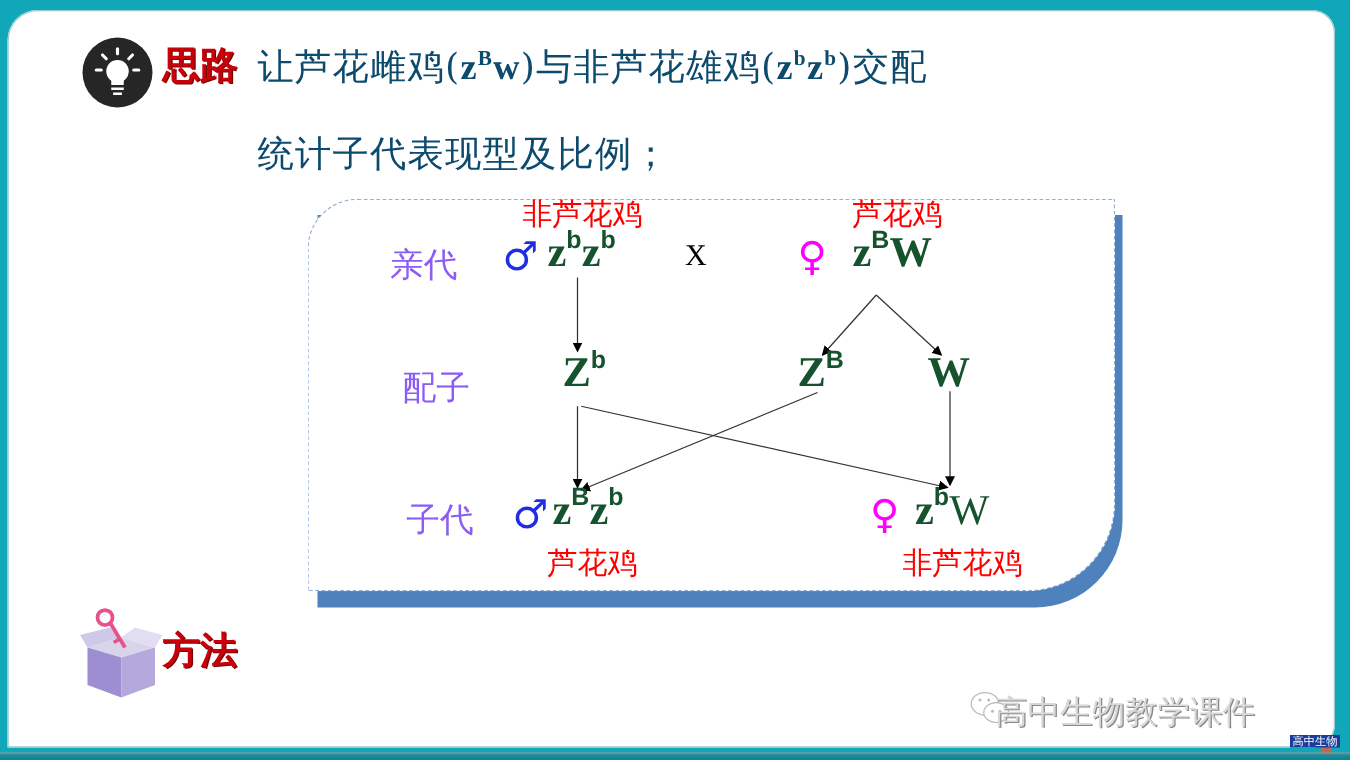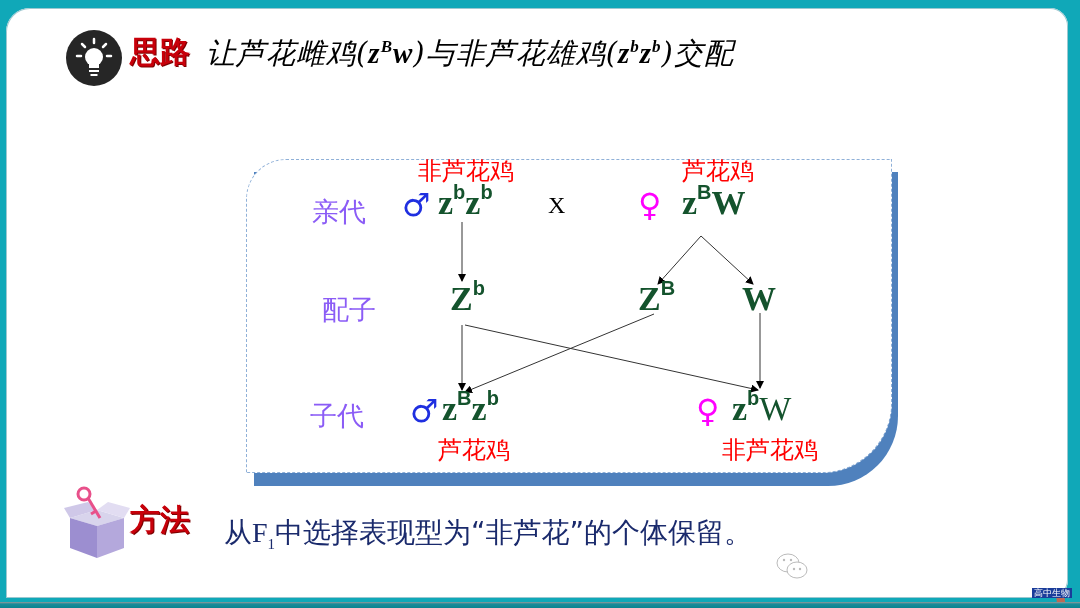--- a/index.html
+++ b/index.html
@@ -19,22 +19,22 @@
   }
   .bulb-icon {
     position: absolute; left: 60px; top: 22px; width: 56px; height: 56px;
     border-radius: 50%; background: #262626;
   }
   .heading {
     position: absolute; font-weight: bold; color: #c8000a; font-size: 30px;
     text-shadow: 1px 1px 0 #7a0000;
   }
   .idea-text {
-    position: absolute; color: #000000; font-size: 29px; white-space: nowrap;
-    font-family: "DejaVu Serif", "Liberation Serif", serif; letter-spacing: 1px; font-style: italic;
+    position: absolute; color: #0c4a6e; font-size: 29px; white-space: nowrap;
+    font-family: "DejaVu Serif", "Liberation Serif", serif; letter-spacing: 1px;
   }
   .idea-text b { font-family: "Liberation Serif", serif; }
   .idea-text sup { font-size: 17px; vertical-align: 11px; line-height: 0; }
 
   .diagram-shadow {
     position: absolute; left: 248px; top: 164px; width: 644px; height: 314px;
     background: #4f81bd; border-radius: 0 0 70px 0;
   }
   .diagram-box {
     position: absolute; left: 240px; top: 151px; width: 646px; height: 314px;
@@ -83,20 +83,21 @@
       <circle cx="28" cy="27" r="9" fill="#fff"></circle>
       <rect x="23" y="33" width="10" height="5" fill="#fff"></rect>
       <rect x="23" y="40" width="10" height="2" fill="#fff"></rect>
       <rect x="24.5" y="44" width="7" height="2" fill="#fff"></rect>
     </svg>
   </div>
   <div class="heading" style="left:124px; top:24px;">思路</div>
   <div class="idea-text" style="left:200px; top:26px;">
     <span>让芦花雌鸡</span>(<b><span>z</span><sup>B</sup><span>w</span></b>)<span>与非芦花雄鸡</span>(<b><span>z</span><sup>b</sup><span>z</span><sup>b</sup></b>)<span>交配</span>
   </div>
+  <div class="idea-text" style="left:200px; top:96px;">统计子代表现型及比例；</div>
 
   <div class="diagram-shadow"></div>
   <div class="diagram-box"></div>
 
   <svg style="position:absolute;left:0;top:0;" width="1062" height="590">
     <defs>
       <marker id="ah" markerWidth="8" markerHeight="8" refX="7" refY="4" orient="auto">
         <path d="M0,0 L8,4 L0,8 Z" fill="#000"></path>
       </marker>
     </defs>
@@ -106,21 +107,21 @@
       <line x1="695" y1="228" x2="747" y2="276"></line>
       <line x1="456" y1="317" x2="456" y2="382"></line>
       <line x1="648" y1="306" x2="459" y2="384"></line>
       <line x1="459" y1="317" x2="752" y2="382"></line>
       <line x1="754" y1="305" x2="754" y2="380"></line>
     </g>
   </svg>
 
   <div class="lbl row-label" style="left:306px; top:186px;">亲代</div>
   <div class="lbl row-label" style="left:316px; top:284px;">配子</div>
-  <div class="lbl row-label" style="left:304px; top:390px;">子代</div>
+  <div class="lbl row-label" style="left:319px; top:390px;">子代</div>
 
   <div class="lbl pheno" style="left:412px; top:147px;">非芦花鸡</div>
   <div class="lbl male" style="left:396px; top:178px;">♂</div>
   <div class="lbl geno" style="left:432px; top:176px;"><span>z</span><sup>b</sup><span>z</span><sup>b</sup></div>
   <div class="lbl cross" style="left:542px; top:184px;">X</div>
 
   <div class="lbl pheno" style="left:676px; top:147px;">芦花鸡</div>
   <div class="lbl female" style="left:632px; top:178px;">♀</div>
   <div class="lbl geno" style="left:676px; top:176px;"><span>z</span><sup>B</sup><span>W</span></div>
 
@@ -142,32 +143,32 @@
       <polygon points="6,34 33,42 33,74 6,64" fill="#9c8ed0"></polygon>
       <polygon points="60,34 33,42 33,74 60,64" fill="#b4a8dc"></polygon>
       <polygon points="6,34 0,24 24,18 33,26" fill="#cfc8e8"></polygon>
       <polygon points="60,34 66,24 44,18 33,26" fill="#e2ddf2"></polygon>
       <circle cx="20" cy="10" r="6" fill="none" stroke="#e8508a" stroke-width="3"></circle>
       <line x1="24" y1="14" x2="36" y2="34" stroke="#e8508a" stroke-width="3"></line>
       <line x1="32" y1="27" x2="27" y2="30" stroke="#e8508a" stroke-width="3"></line>
     </svg>
   </div>
   <div class="heading" style="left:124px; top:492px;">方法</div>
-  <div class="method-text"><span>从</span><span class="f">F</span><sub class="f">1</sub><span>中选择表现型为“非芦花”的个体保留。</span></div>
 
   <div style="position:absolute; left:770px; top:544px; width:32px; height:30px;">
     <svg width="32" height="30" viewBox="0 0 32 30">
       <ellipse cx="12" cy="11" rx="11" ry="9" fill="#fff" stroke="#bbb"></ellipse>
       <ellipse cx="21" cy="18" rx="10" ry="8" fill="#fff" stroke="#bbb"></ellipse>
       <circle cx="8" cy="8" r="1.2" fill="#bbb"></circle>
         <circle cx="15" cy="8" r="1.2" fill="#bbb"></circle>
       <circle cx="18" cy="17" r="1.2" fill="#bbb"></circle>
         <circle cx="24" cy="17" r="1.2" fill="#bbb"></circle>
     </svg>
   </div>
+  <div class="watermark">高中生物教学课件</div>
   <div class="logo-badge">
     <svg width="44" height="50" viewBox="0 0 44 50">
       <path d="M14,22 Q22,50 36,26 L34,8 L26,10 L28,30 Q22,36 18,24 Z" fill="#e85a3a" opacity="0.8"></path>
       <rect x="2" y="4" width="40" height="10" fill="#1a3c9a"></rect>
       <text x="22" y="12" font-size="9" text-anchor="middle" fill="#fff" font-family="DejaVu Sans, sans-serif">高中生物</text>
       <text x="22" y="26" font-size="9" text-anchor="middle" fill="#333" font-family="DejaVu Sans, sans-serif">教学课件</text>
     </svg>
   </div>
 </div>
 <div class="bottom-strip"></div>

